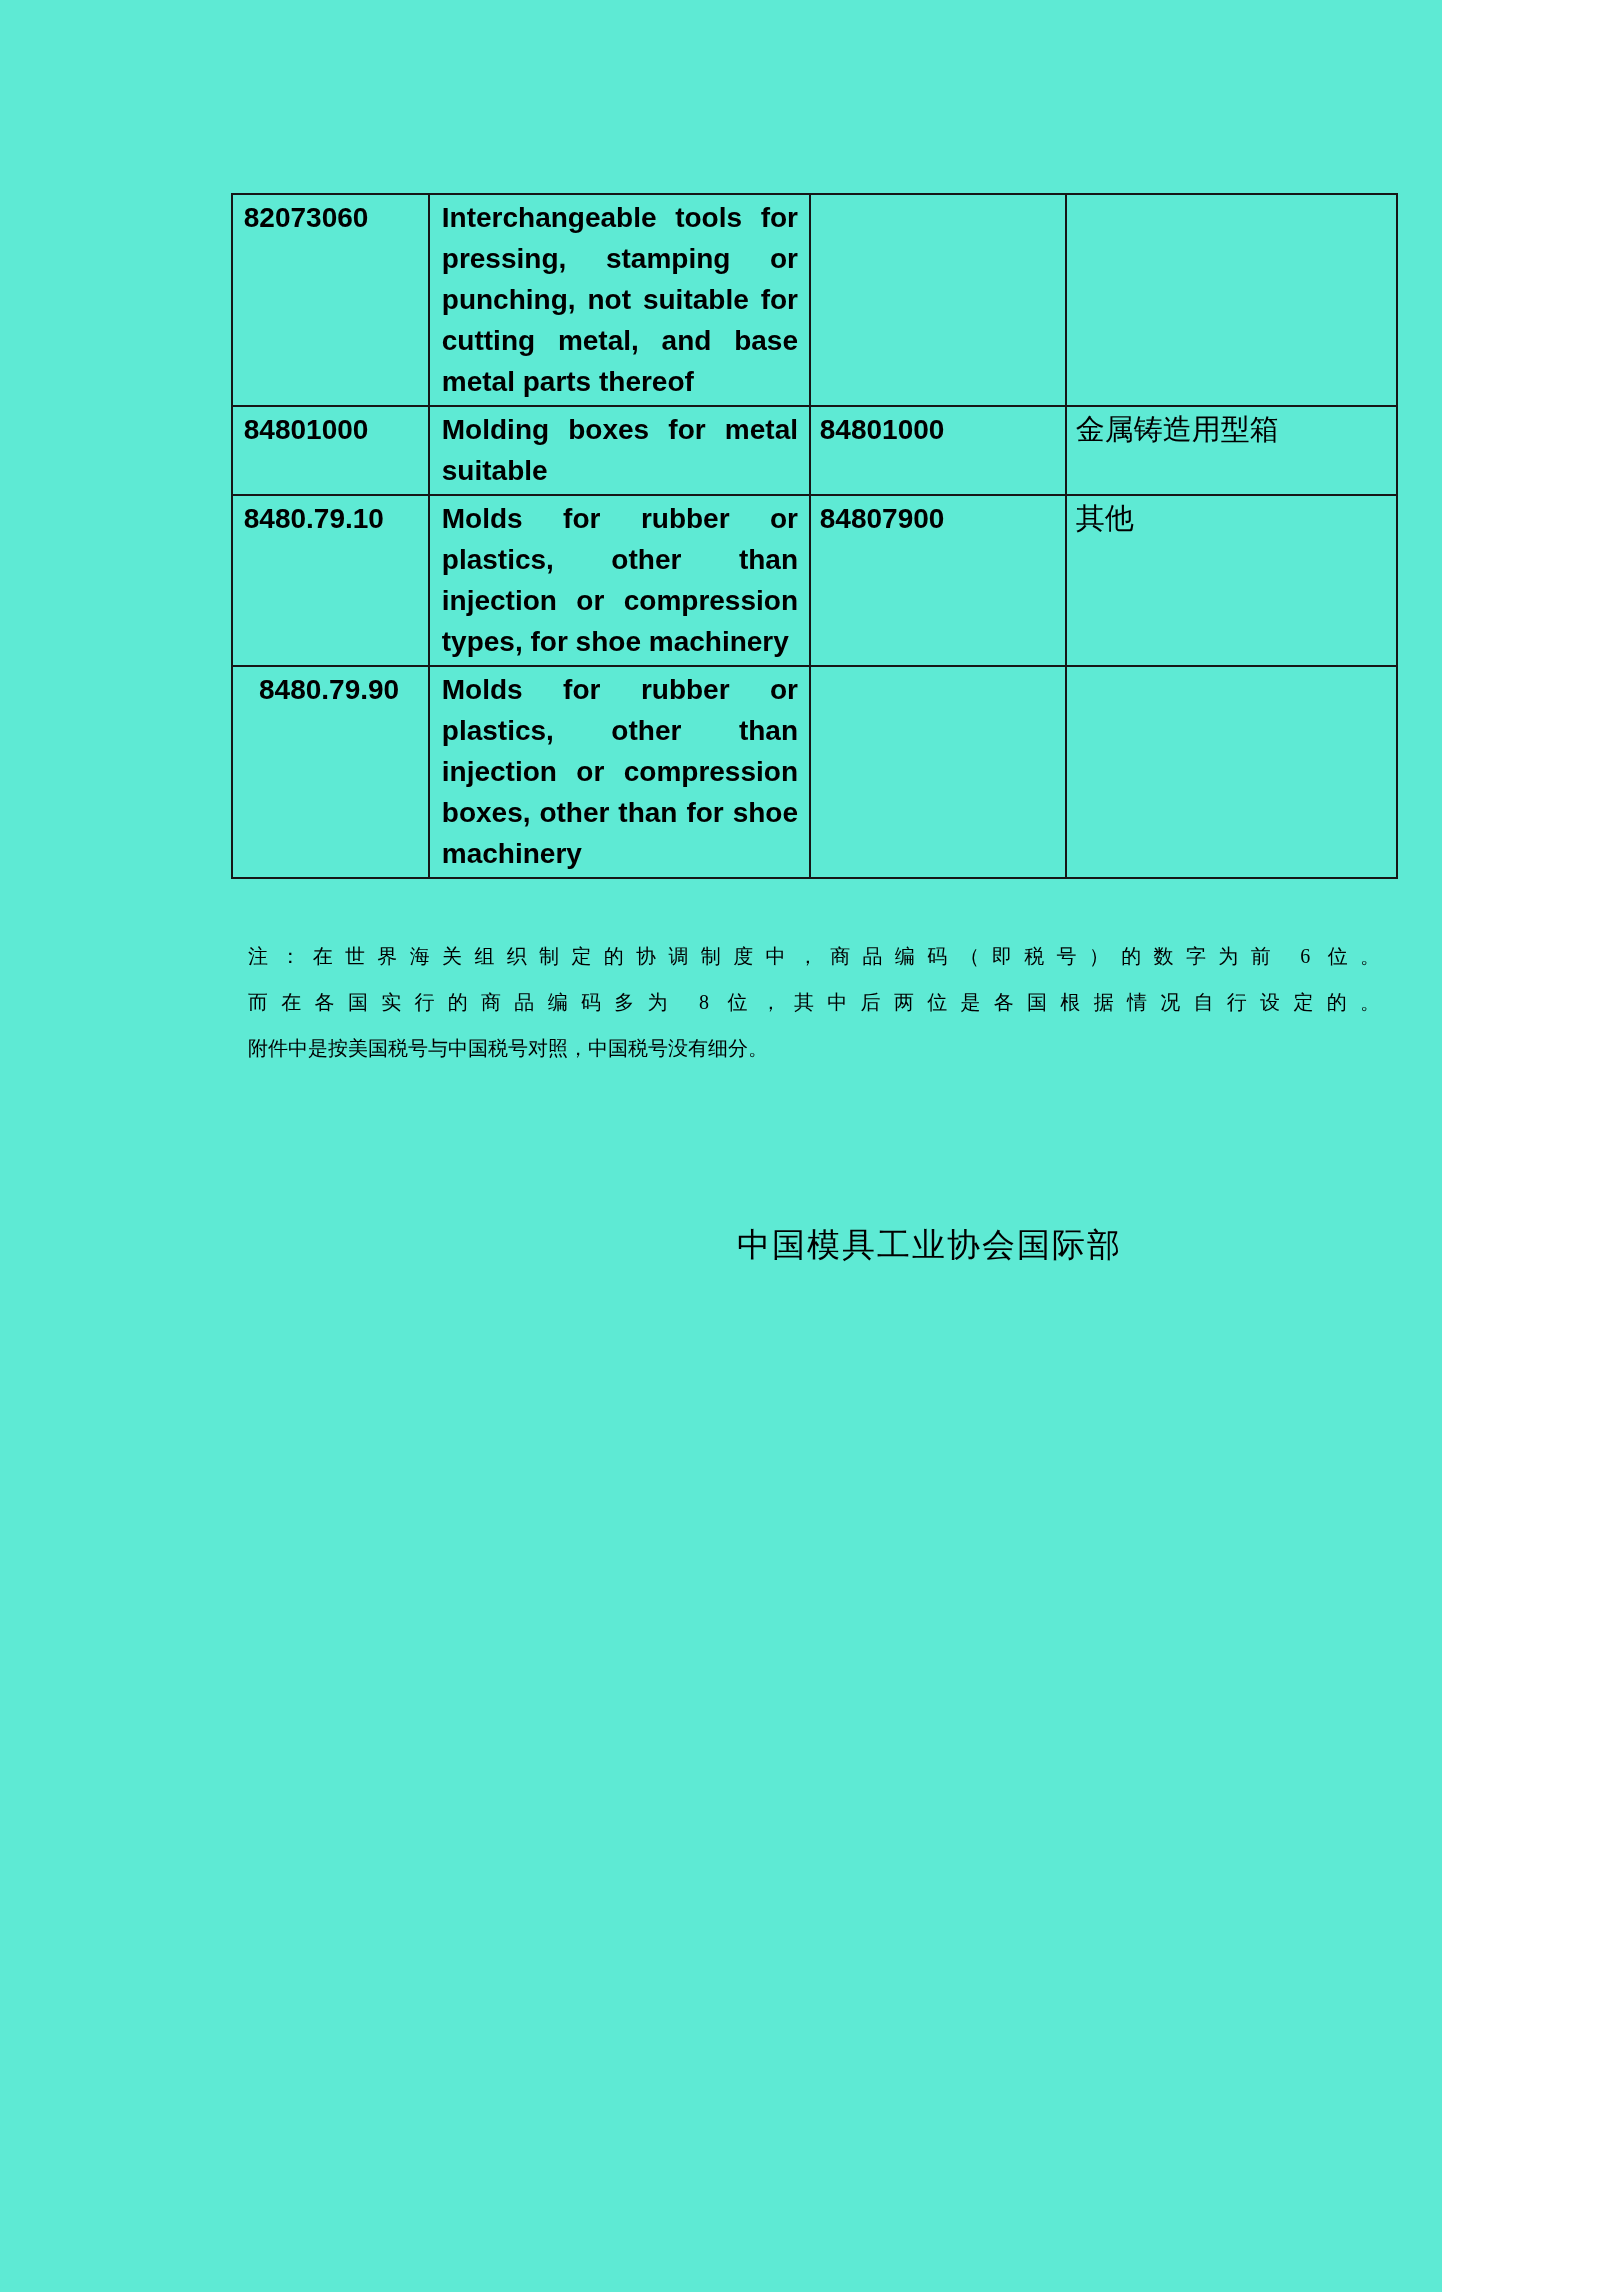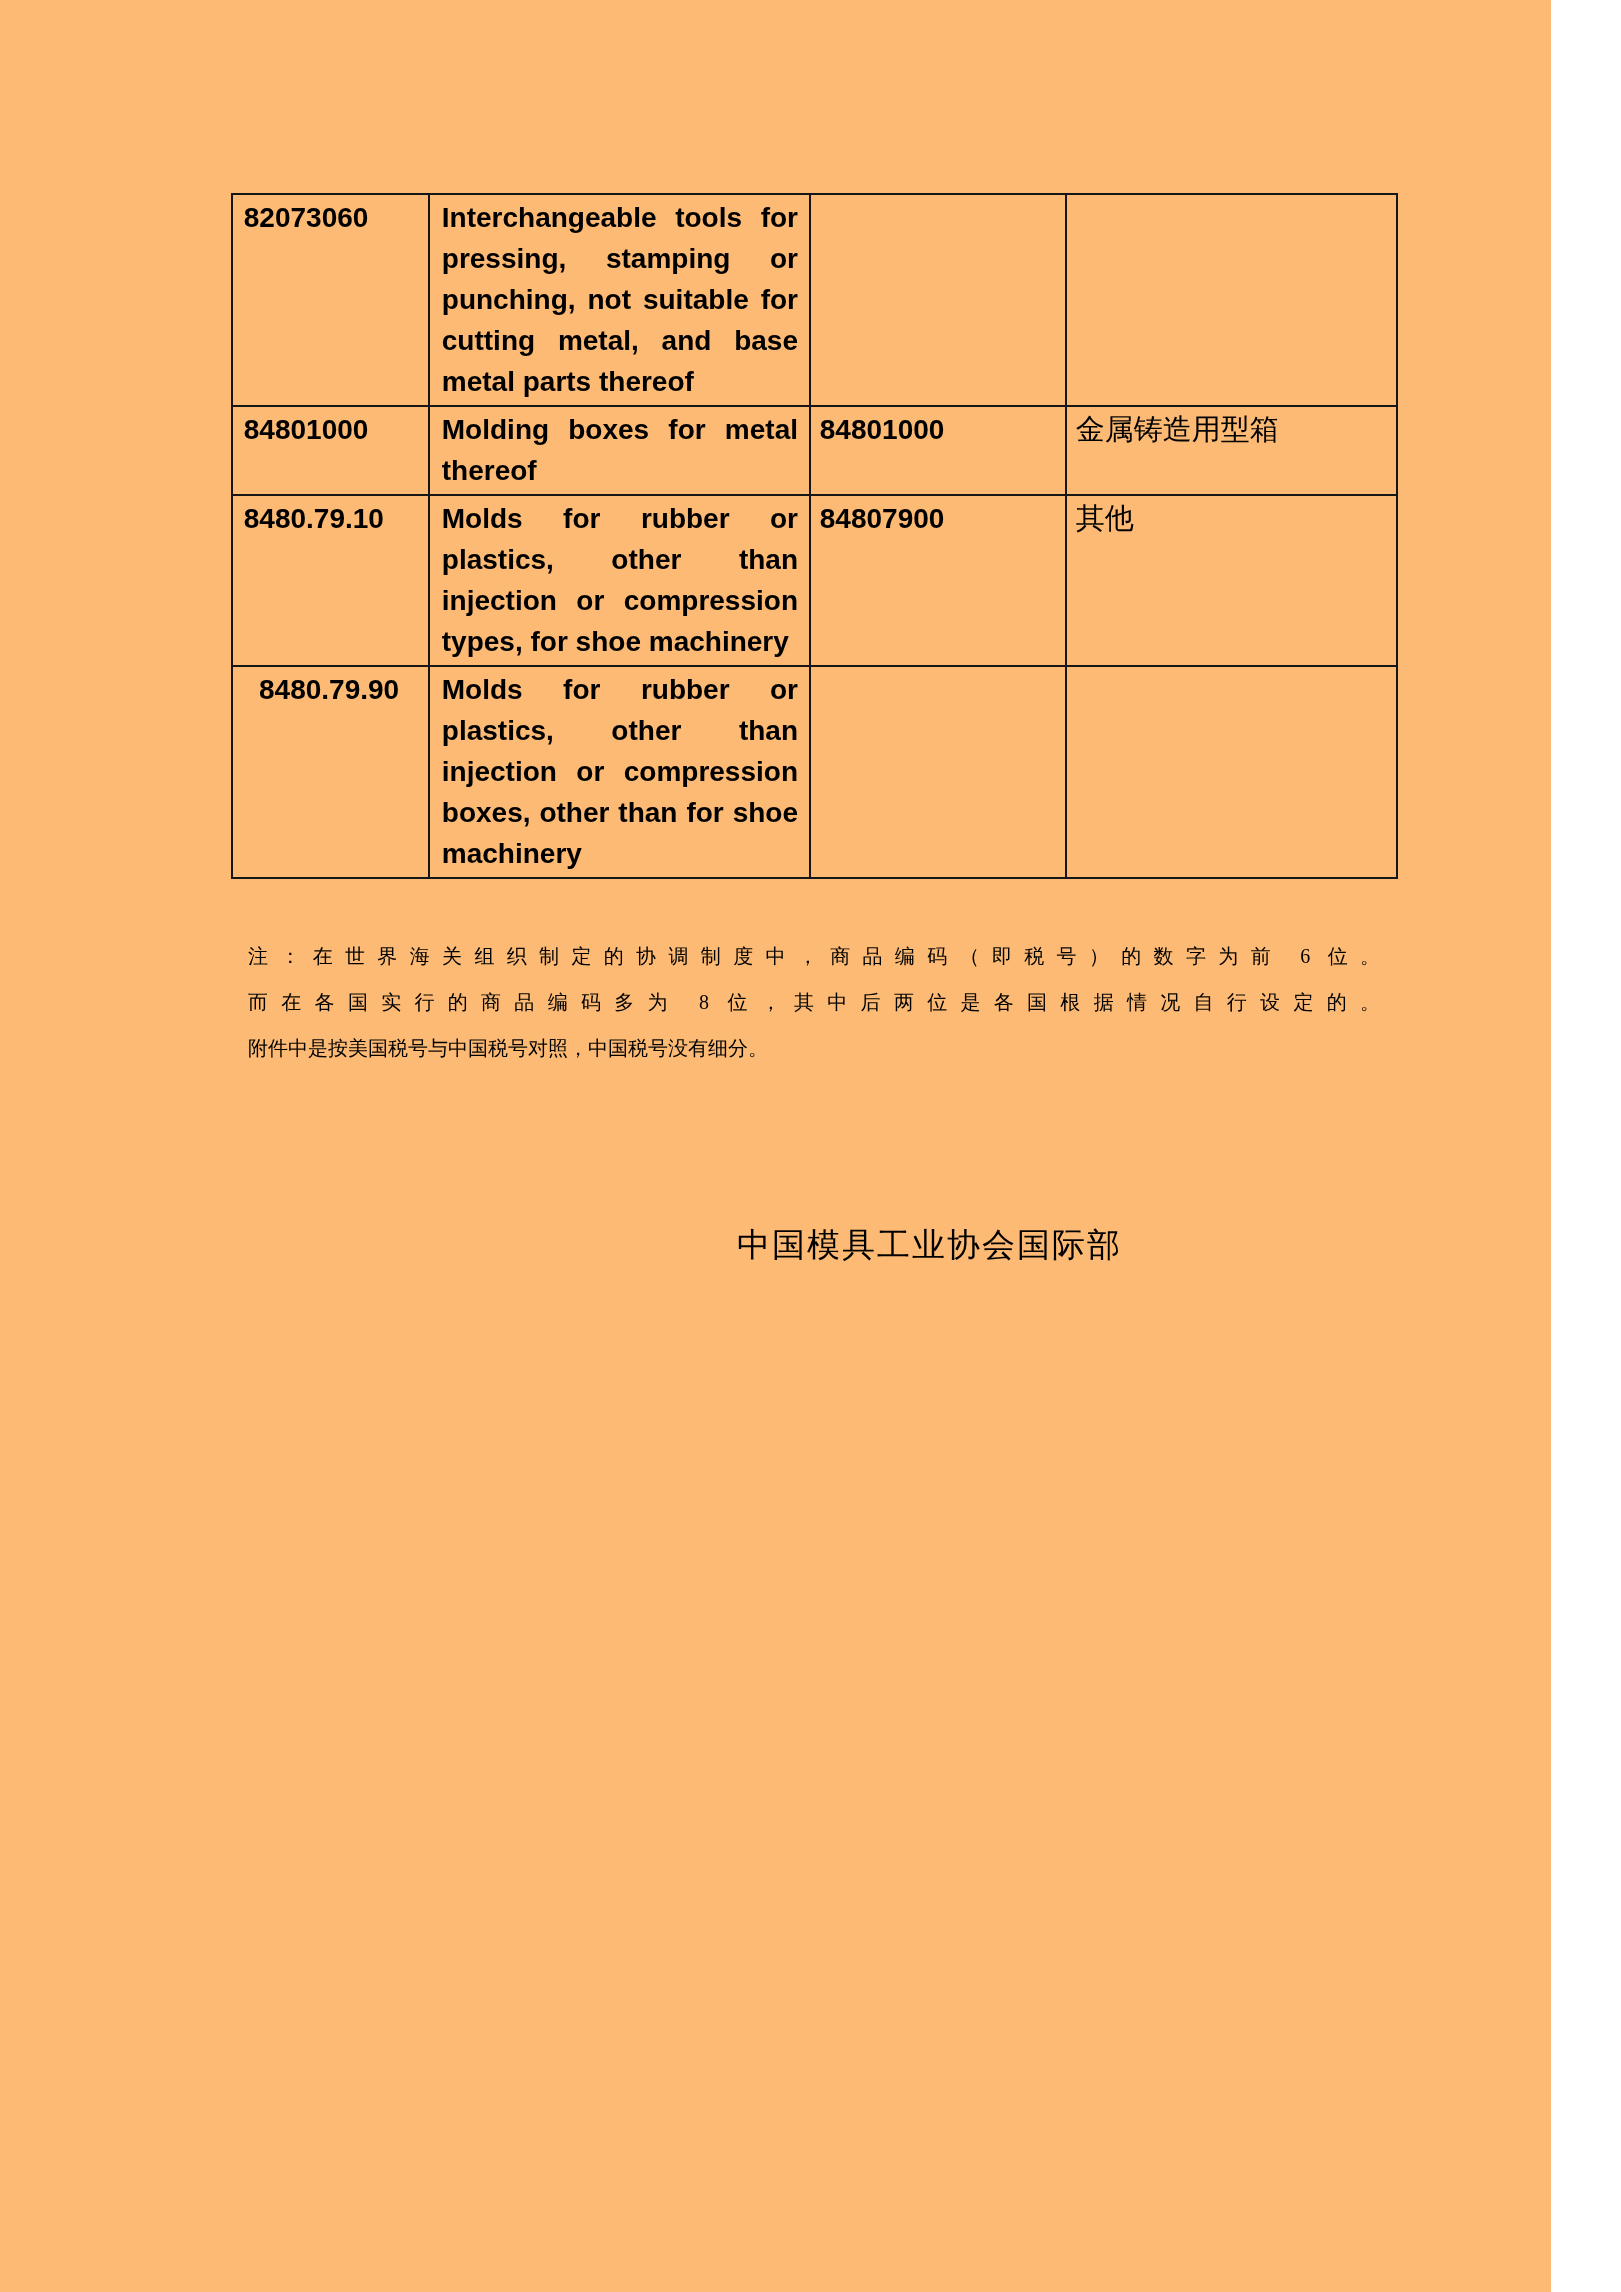--- a/index.html
+++ b/index.html
@@ -1,20 +1,20 @@
 <!DOCTYPE html>
 <html><head>
 <meta charset="utf-8">
 <style>
   html, body { margin: 0; padding: 0; background: #ffffff; }
   .page {
     position: relative;
-    width: 1551px;
+    width: 1442px;
     height: 2293px;
-    background: #fdba74;
+    background: #5eead4;
     color: #000000;
     font-family: "Liberation Sans", sans-serif;
     overflow: hidden;
   }
 
   
   .hs-table {
     position: absolute;
     left: 231px;
     top: 193px;
@@ -91,21 +91,21 @@
             <div class="jline">cutting metal, and base</div>
             <div class="jline">metal parts thereof</div>
           </td>
         <td class="cn-code-cell"></td>
         <td class="cn-desc-cell"></td>
       </tr>
       <tr>
         <td class="us-code-cell">84801000</td>
         <td class="us-desc-cell">
             <div class="jline">Molding boxes for metal</div>
-            <div class="jline">thereof</div>
+            <div class="jline">suitable</div>
           </td>
         <td class="cn-code-cell">84801000</td>
         <td class="cn-desc-cell">金属铸造用型箱</td>
       </tr>
       <tr>
         <td class="us-code-cell">8480.79.10</td>
         <td class="us-desc-cell">
             <div class="jline">Molds for rubber or</div>
             <div class="jline">plastics, other than</div>
             <div class="jline">injection or compression</div>

